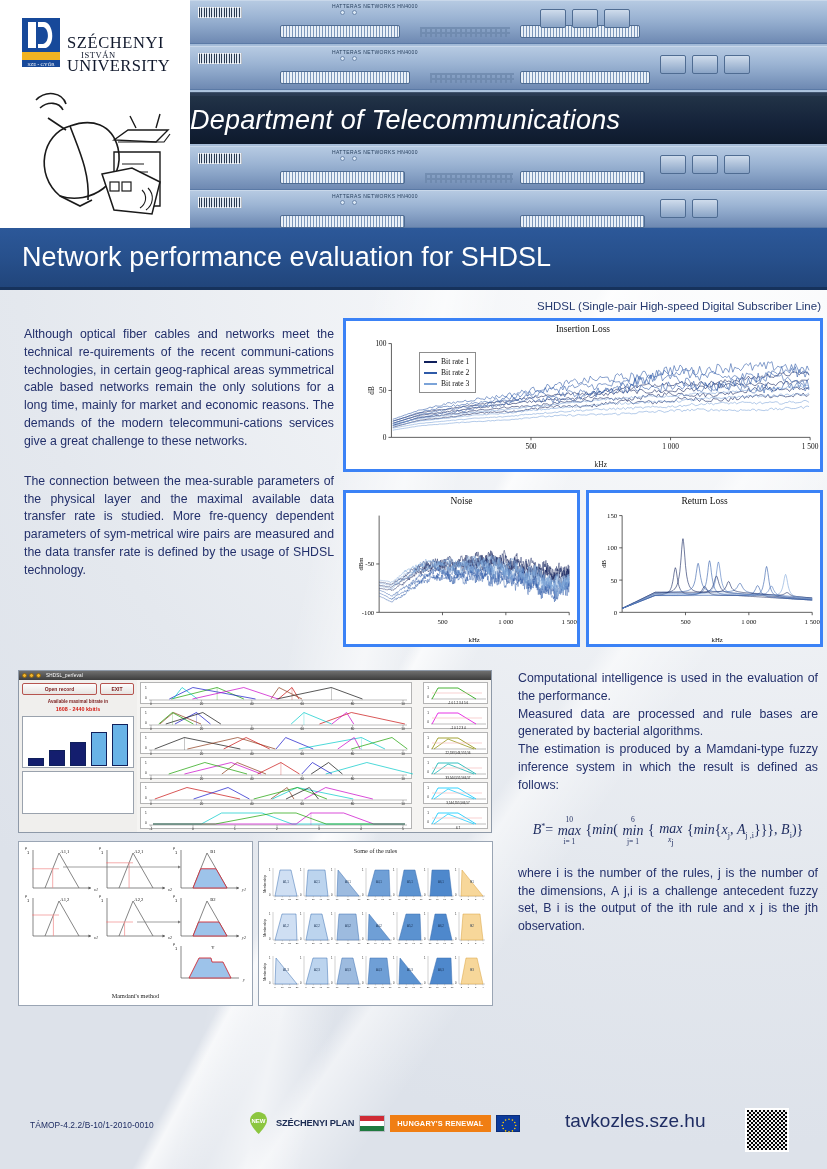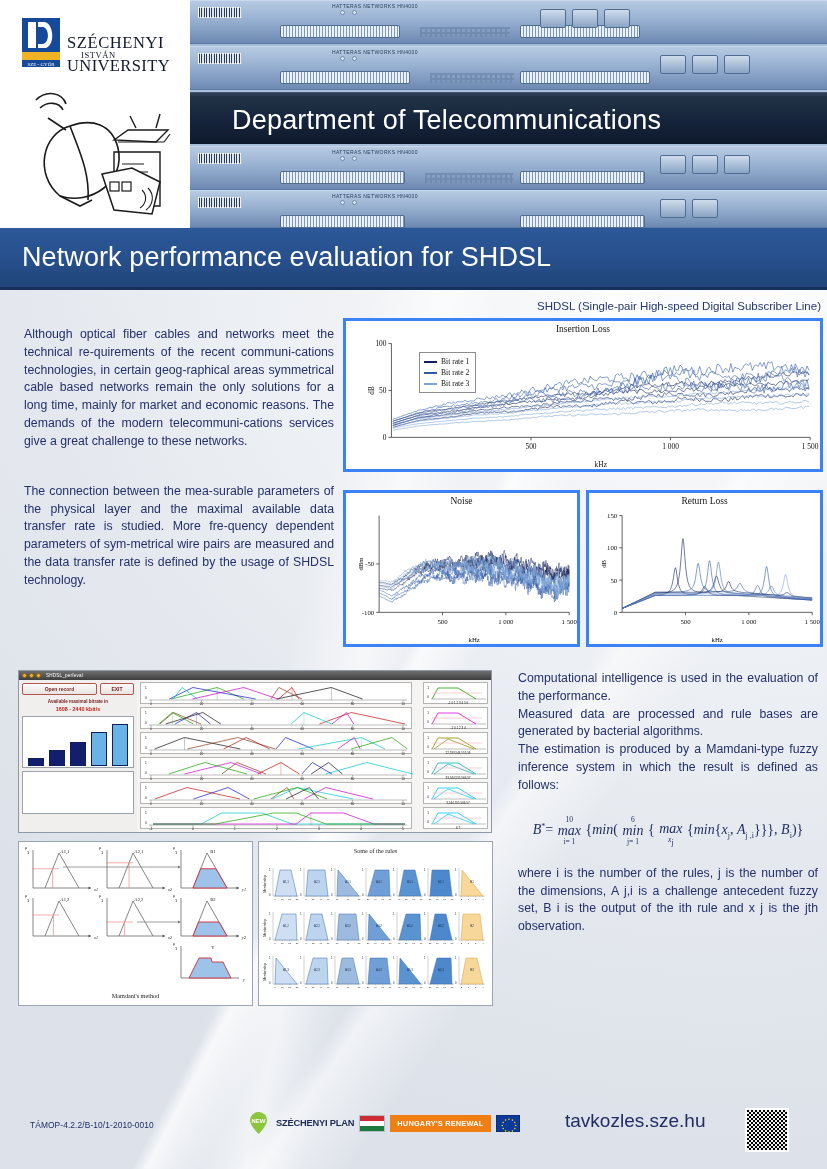--- a/index.html
+++ b/index.html
@@ -73,21 +73,21 @@
                repeating-linear-gradient(180deg,#6c87ab 0 2px, transparent 2px 5px);
     opacity:.75;
   }
   .dept-band {
     position:absolute; left:190px; top:96px; width:637px; height:48px;
     background:linear-gradient(180deg,#223347 0%,#15233a 55%,#0e1a2c 100%);
     display:flex; align-items:center;
   }
   .dept-title {
     color:#ffffff; font-size:27px; font-weight:400; letter-spacing:.2px;
-    margin-left:42px; white-space:nowrap;
+    white-space:nowrap;font-style:italic;
   }
   .logo-box {
     position:absolute; left:0; top:0; width:190px; height:228px;
     background:#ffffff; z-index:3;
   }
   .uni-logo { position:absolute; left:22px; top:18px; display:flex; align-items:flex-start; gap:7px;}
   .crest { width:38px; height:49px; position:relative; }
   .uni-words { margin-top:17px; }
   .uni-words .l1 { font-family:"Liberation Serif", serif; font-size:16.5px; letter-spacing:.6px; color:#10182c; line-height:1; }
   .uni-words .l2 { font-family:"Liberation Serif", serif; font-size:8.5px; letter-spacing:.6px; color:#10182c; line-height:1; margin:-1px 0 0 14px;}
@@ -110,21 +110,21 @@
     text-align:right; color:#24386e; font-size:11.5px;
     padding:10px 6px 6px 0; width:827px;
   }
   .content { position:relative; width:827px; }
 
   .col-left-text { position:absolute; left:24px; top:8px; width:310px; }
   .para {
     color:#23306b; font-size:12.3px; line-height:1.45;
     text-align:justify; text-justify:inter-word;
   }
-  .para + .para { margin-top:32px; }
+  .para + .para { margin-top:22px; }
 
   .chart-card {
     background:#fff; border:3px solid #3b82f6;
     position:absolute;
   }
   #chart-insertion { left:343px; top:0px; width:480px; height:154px; }
   #chart-noise     { left:343px; top:172px; width:237px; height:157px; }
   #chart-return    { left:586px; top:172px; width:237px; height:157px; }
 
   .chart-title { text-align:center; font-family:"Liberation Serif", serif; font-size:9.5px; color:#111; padding-top:3px;}

